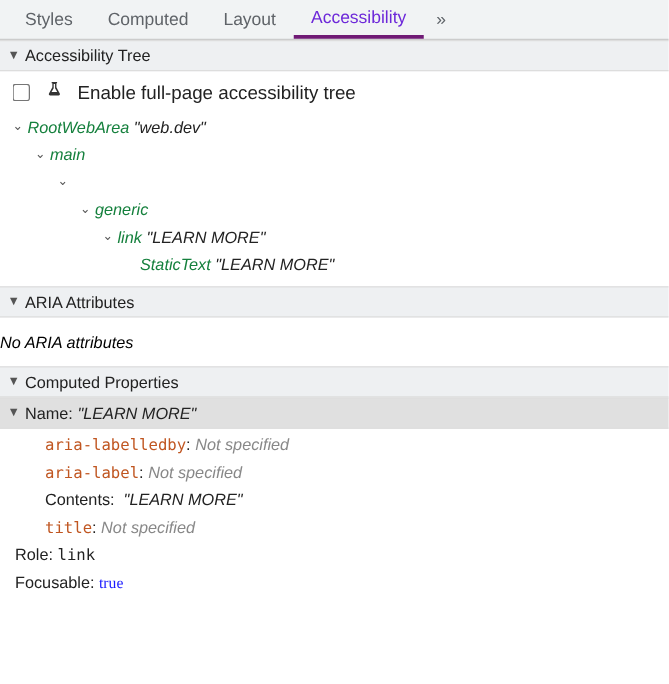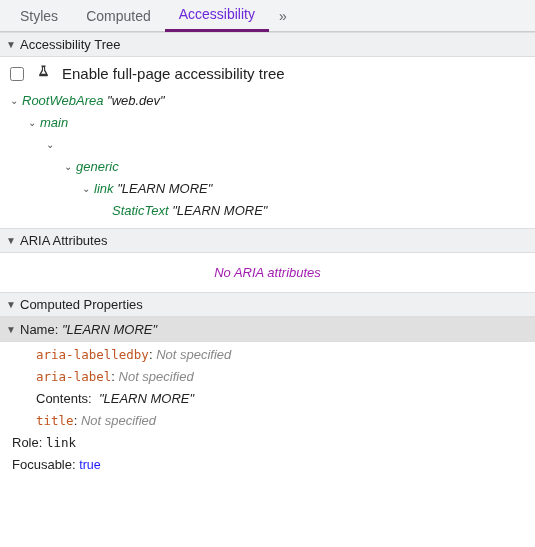--- a/index.html
+++ b/index.html
@@ -6,21 +6,21 @@
   body {
     margin: 0;
     font-family: -apple-system, BlinkMacSystemFont, "Segoe UI", Helvetica, Arial, sans-serif;
     font-size: 13px;
     color: #222;
     width: 535px;
     background: #fff;
   }
   .tabbar {
     display: flex;
-    align-items: center;
+    align-items: flex-end;
     border-bottom: 1px solid #ccc;
     background: #f1f3f4;
     height: 32px;
     padding: 0 6px;
   }
   .tab {
     padding: 0 14px;
     color: #5f6368;
     line-height: 32px;
     font-size: 14px;
@@ -84,46 +84,47 @@
     display: inline-block;
     width: 12px;
     color: #555;
     font-size: 10px;
     cursor: pointer;
   }
   .caret.none { visibility: hidden; }
   .role { font-style: italic; color: #15803d; }
   .name-q { font-style: italic; }
   .empty {
-    text-align: center;
-    color: #a21caf;
+    text-align: left;
+    color: #000000;
     font-style: italic;
     padding: 12px 0;
   }
   .props {
     padding: 2px 0 10px 0;
   }
   .prop-row {
     padding: 1px 0 1px 12px;
     line-height: 20px;
   }
   .prop-sub {
     padding-left: 36px;
   }
   .attr-name { color: #c05621; font-family: Menlo, Consolas, monospace; font-size: 12.5px; }
   .attr-val-dim { color: #888; font-style: italic; }
   .code { font-family: Menlo, Consolas, monospace; font-size: 12.5px; }
-  .true-val { color: #1a1aff; font-family: Liberation Sans, sans-serif; font-size: 12.5px; }
+  .true-val { color: #1a1aff; font-family: Liberation Serif, serif; font-size: 12.5px; }
 </style>
 </head>
 <body>
 
 <div class="tabbar">
   <div class="tab">Styles</div>
   <div class="tab">Computed</div>
+  <div class="tab">Layout</div>
   <div class="tab active">Accessibility</div>
   <div class="tab overflow">»</div>
 </div>
 
 <div class="section-header">
   <span class="disclosure">▼</span>
   <span>Accessibility Tree</span>
 </div>
 <div class="pane">
   <div class="checkbox-row">

